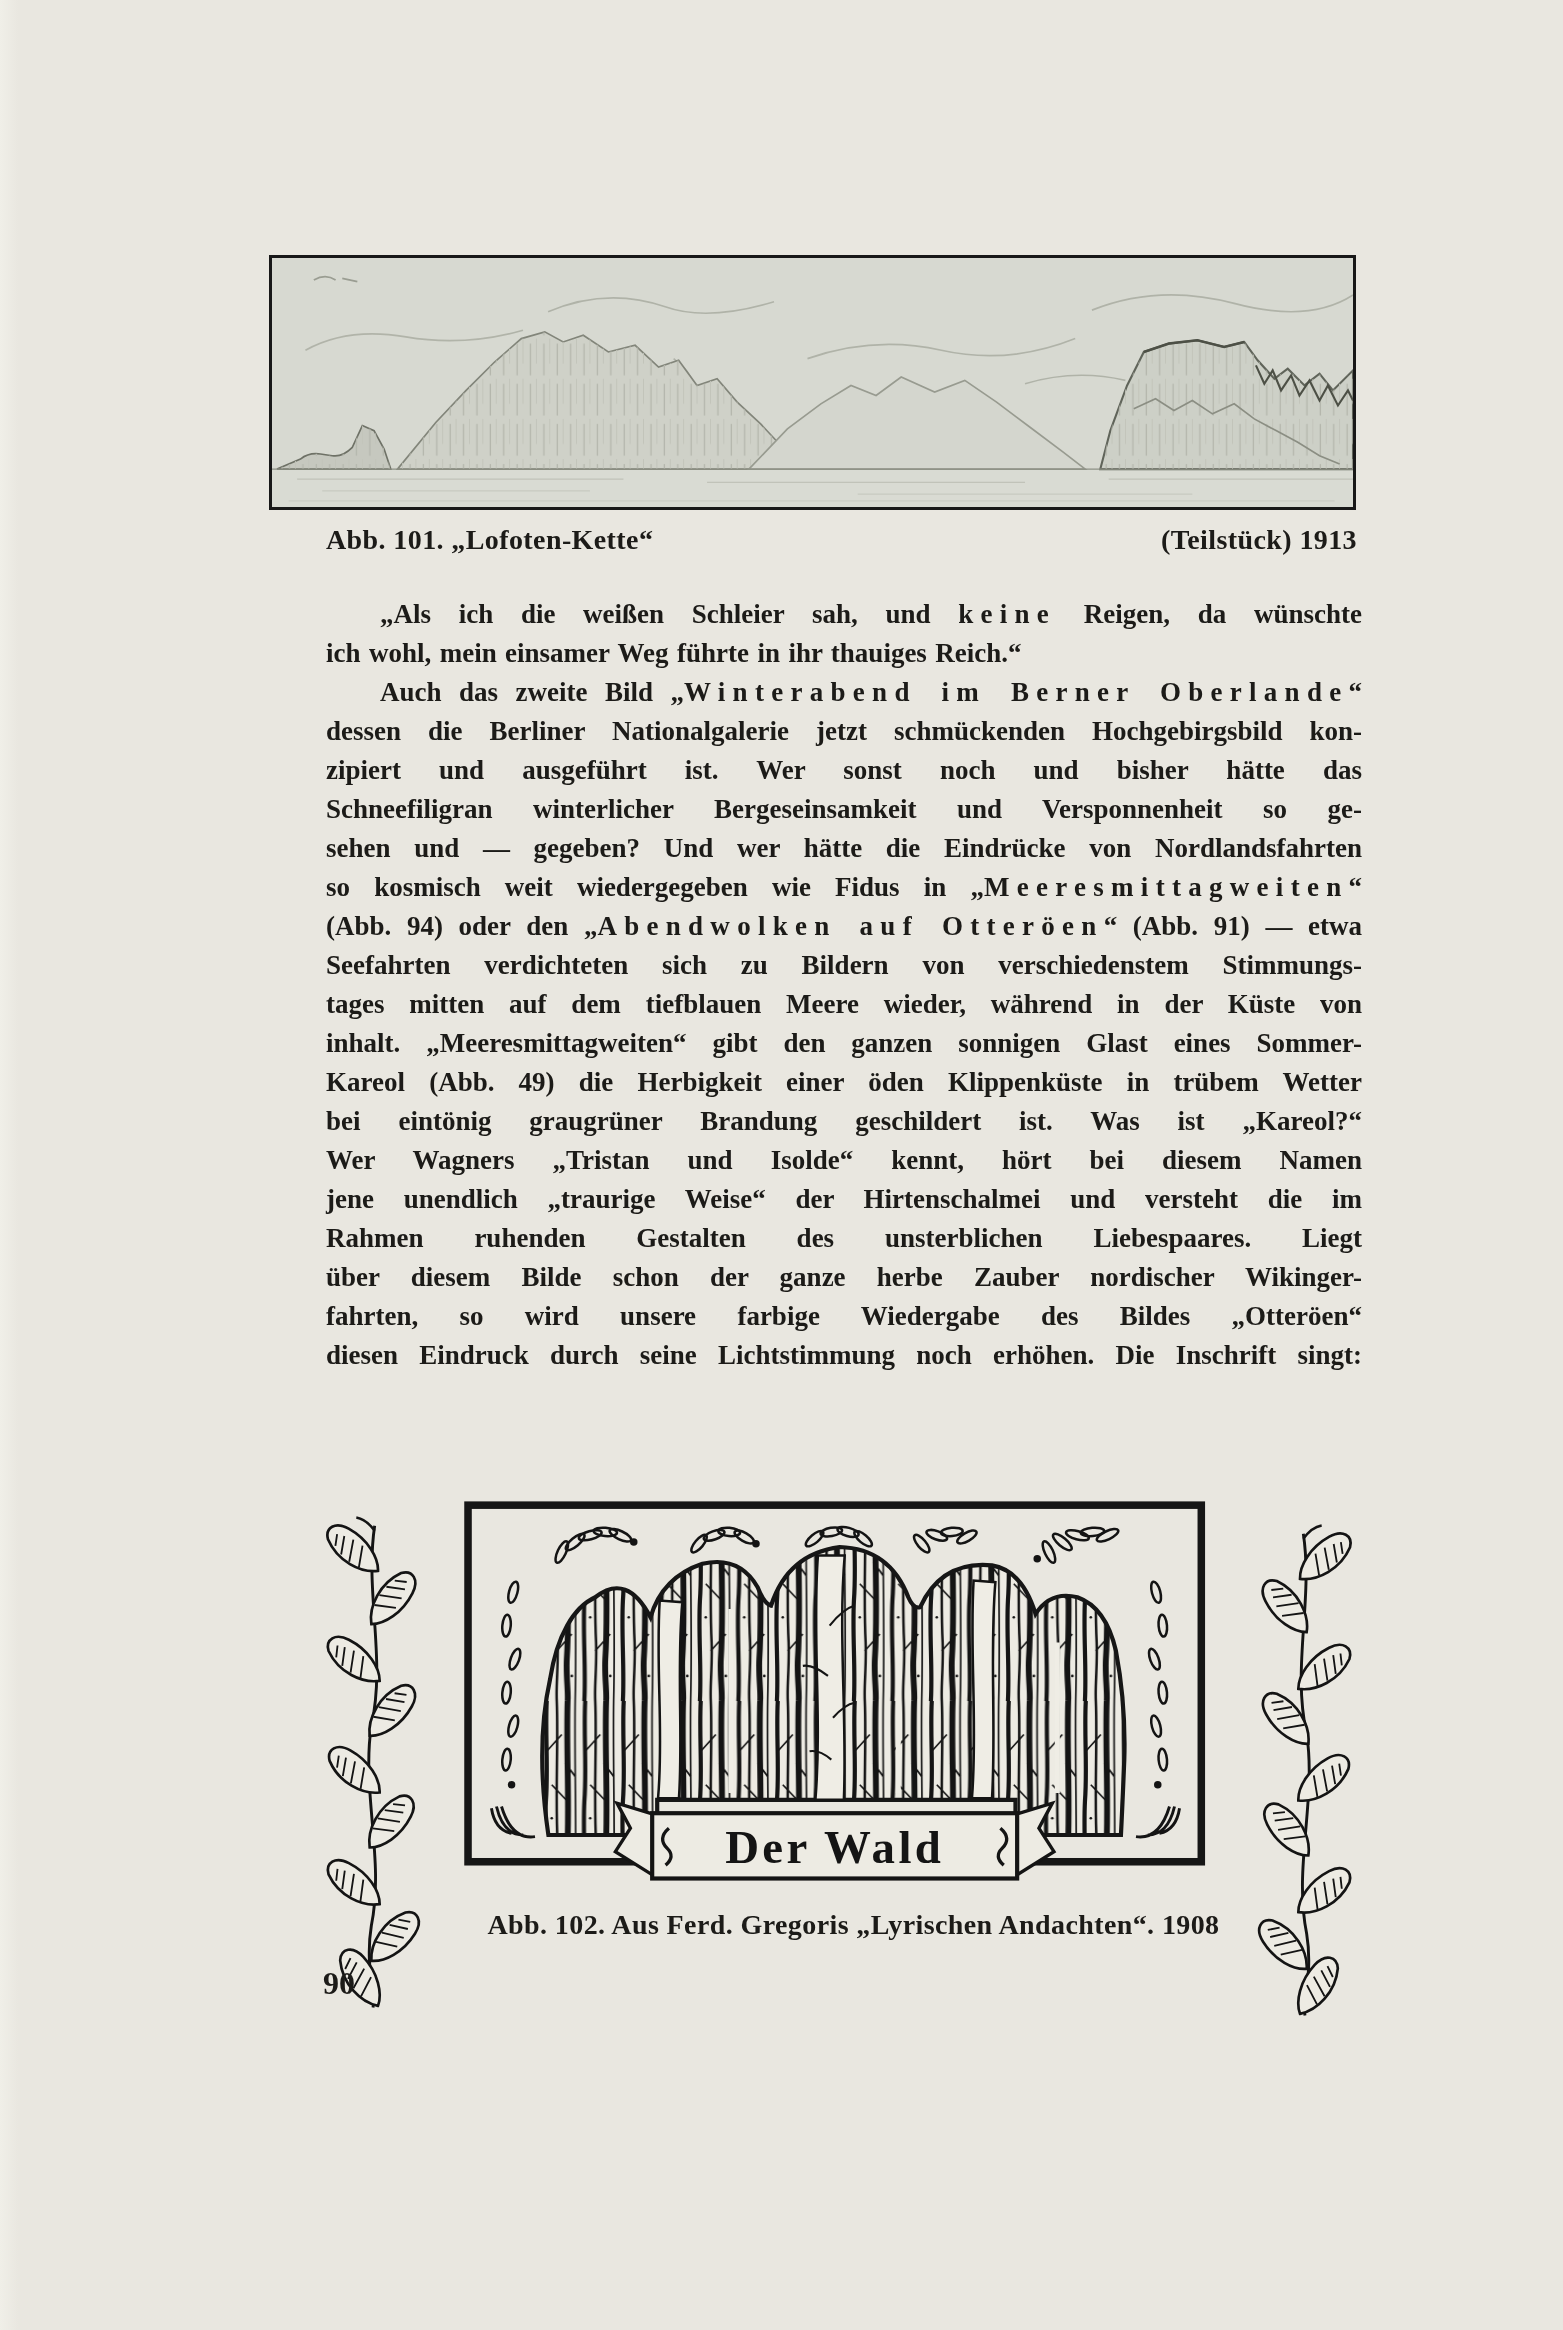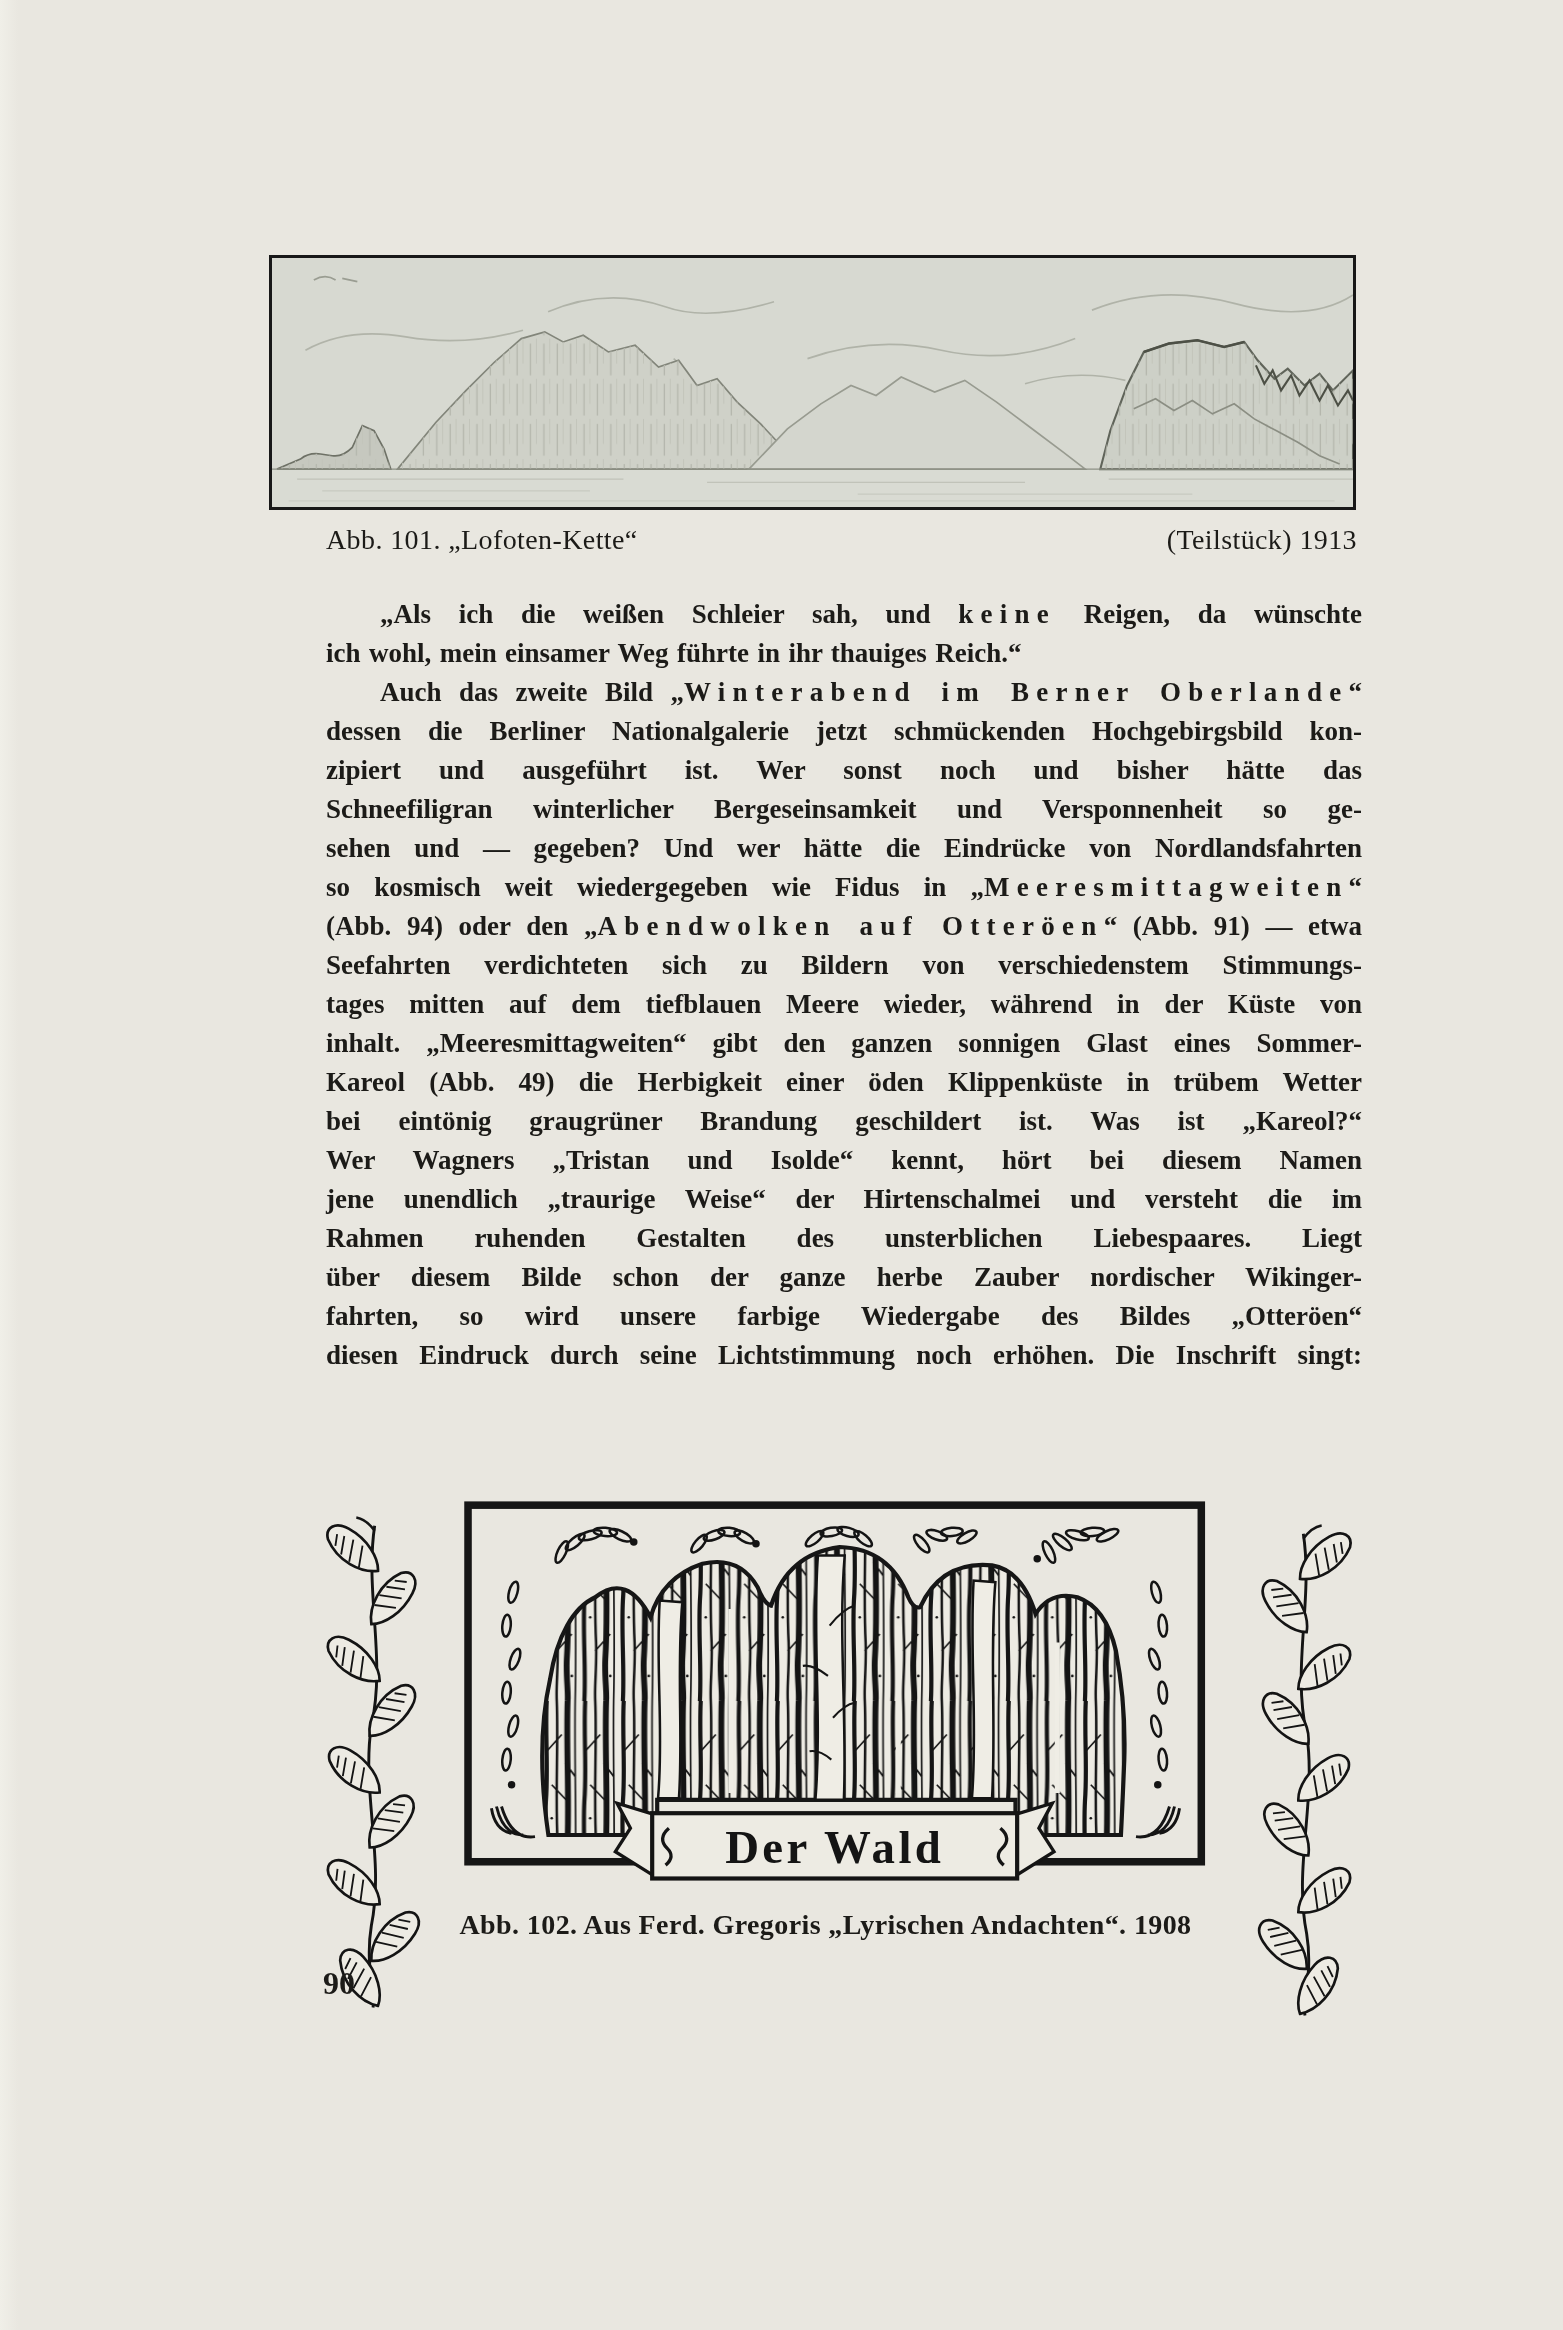--- a/index.html
+++ b/index.html
@@ -15,24 +15,24 @@
   
   .plate{
     left:269px;top:255px;width:1081px;height:249px;
     border:3.3px solid #181818;background:#d7d9d1;
   }
   .plate svg{display:block;width:100%;height:100%;}
   
   .cap-row{
     left:326px;top:524px;width:1031px;
     display:flex;justify-content:space-between;
-    font-size:28px;font-weight:400;letter-spacing:0.4px;
+    font-size:28px;font-weight:700;letter-spacing:0.4px;
   }
   .caption2{
-    left:453px;top:1909px;width:745px;text-align:center;
+    left:481px;top:1909px;width:745px;text-align:center;
     font-size:28px;font-weight:700;letter-spacing:0.4px;
   }
   
   .bodytext{
     left:326px;top:595px;width:1036px;
     font-size:27px;font-weight:700;line-height:39px;
     word-spacing:1.7px;
   }
   .line{text-align:justify;text-align-last:justify;height:39px;white-space:normal;}
   .line.rag{text-align-last:left;}

